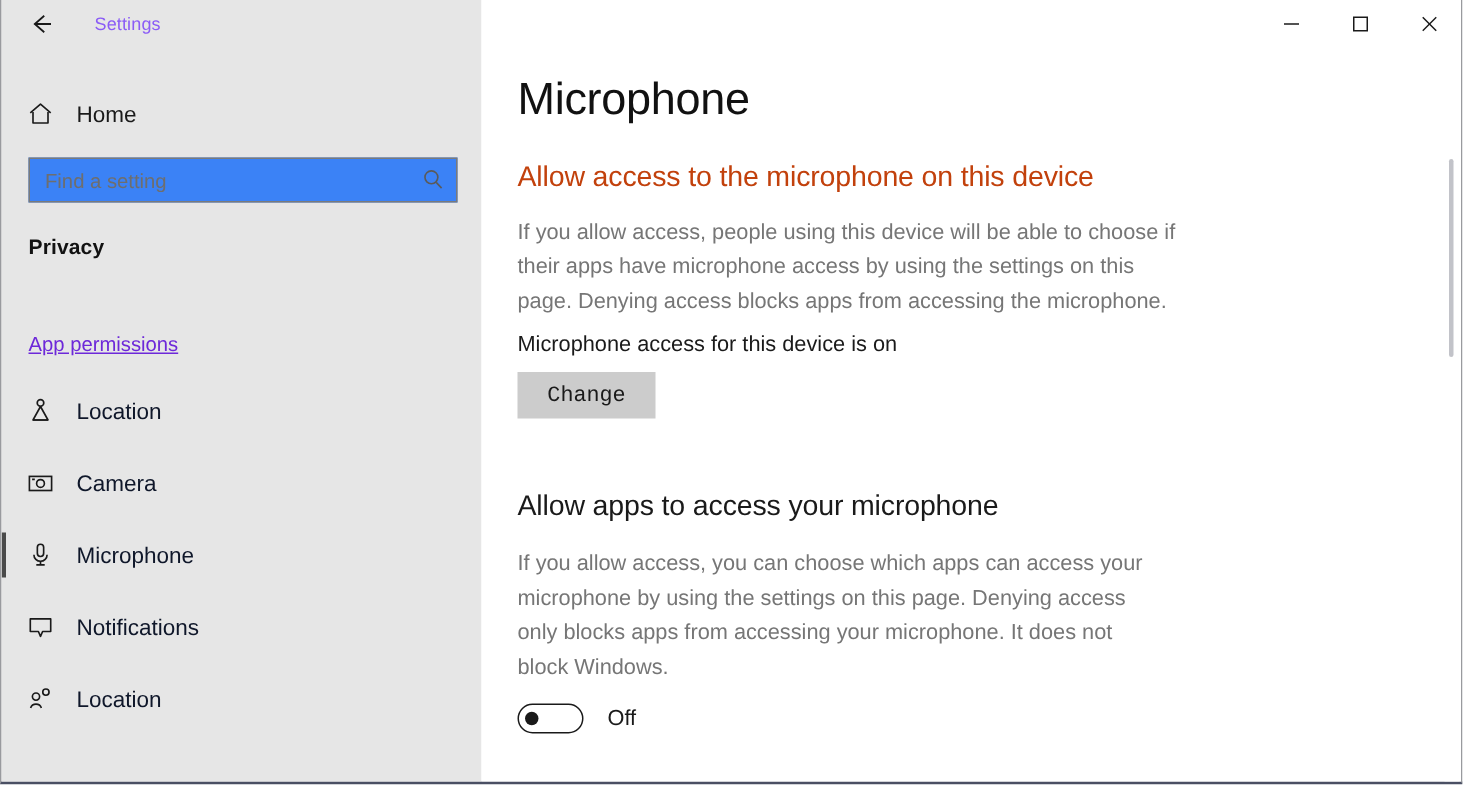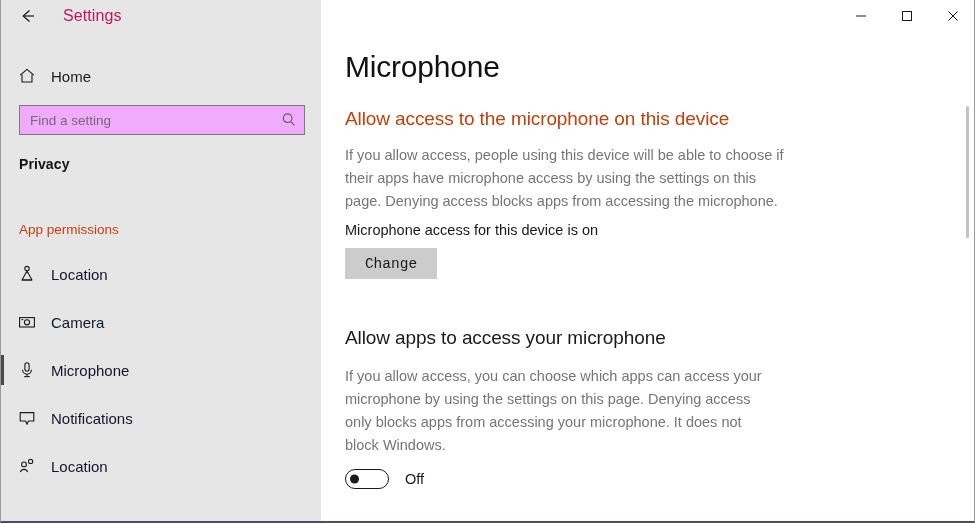--- a/index.html
+++ b/index.html
@@ -57,22 +57,22 @@
     align-items: center;
     justify-content: center;
     cursor: default;
   }
   .back-button svg { display: block; }
   .app-title {
     position: absolute;
     top: 0; left: 62px;
     height: 32px;
     line-height: 32px;
-    font-size: 16px;
-    color: #be185d;
+    font-size: 12px;
+    color: #8b5cf6;
     letter-spacing: 0.1px;
   }
   .win-controls {
     position: absolute;
     top: 0;
     right: 0;
     height: 32px;
     display: flex;
   }
   .win-btn {
@@ -120,21 +120,21 @@
   }
 
   .search-wrap {
     position: absolute;
     top: 73px;
     left: 18px;
     width: 286px;
     height: 30px;
     box-sizing: border-box;
     border: 1px solid #7a7a7a;
-    background: #f0abfc;
+    background: #3b82f6;
     display: flex;
     align-items: center;
   }
   .search-input {
     flex: 1;
     border: none;
     outline: none;
     background: transparent;
     font-family: "Liberation Sans", sans-serif;
     font-size: 13.5px;
@@ -161,21 +161,22 @@
     font-size: 14px;
     font-weight: bold;
     color: #121212;
     letter-spacing: 0.1px;
   }
   .group-label {
     position: absolute;
     top: 190px;
     left: 18px;
     font-size: 13.5px;
-    color: #c2410c;
+    color: #6d28d9;
+    text-decoration: underline;
   }
 
   .nav-list {
     position: absolute;
     top: 218px;
     left: 0;
     width: 320px;
   }
   .nav-item {
     position: relative;

